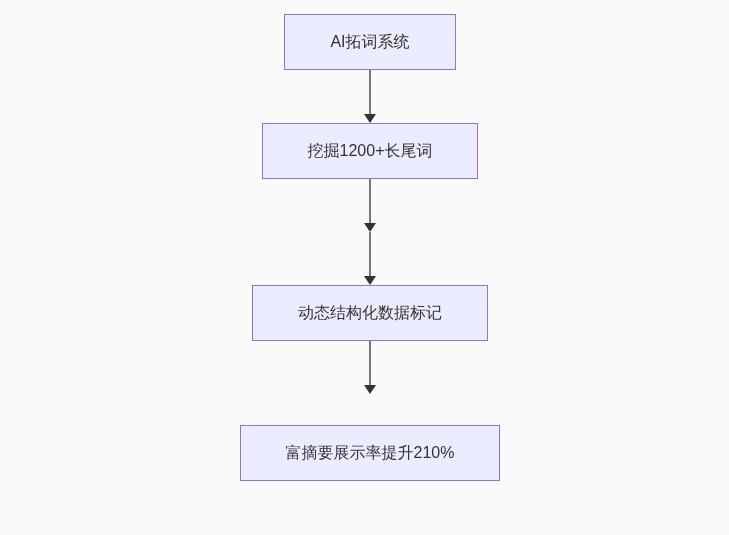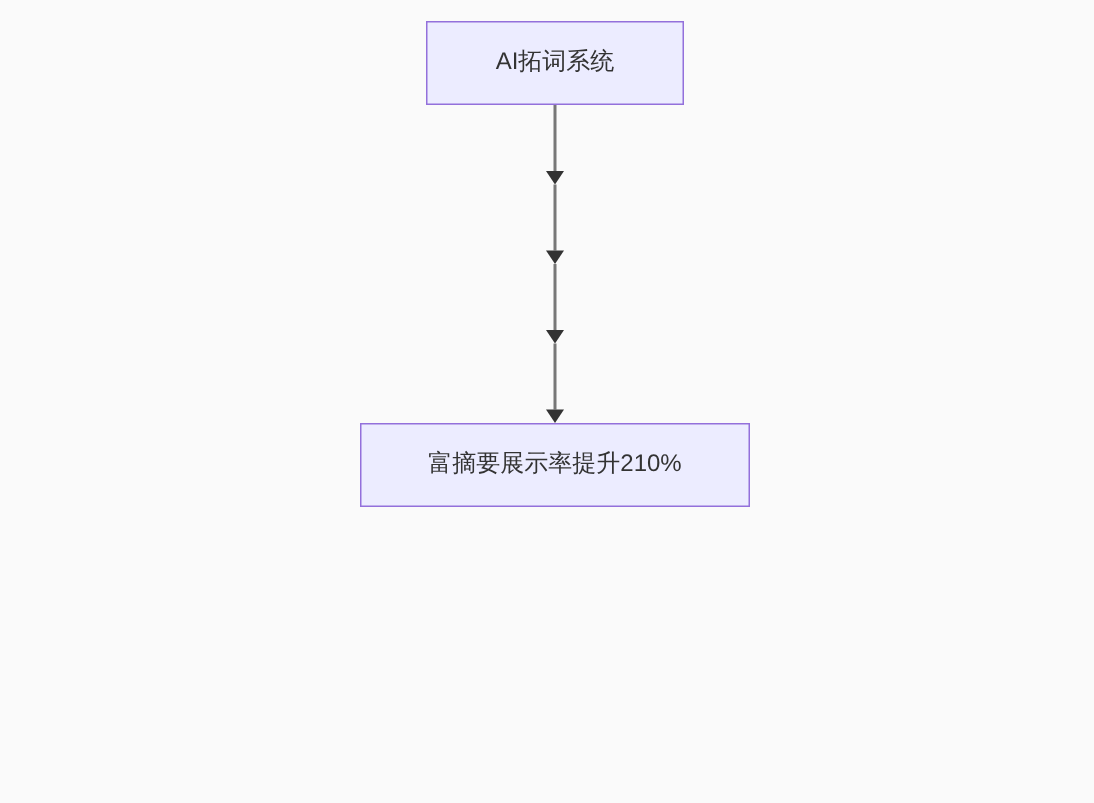--- a/index.html
+++ b/index.html
@@ -35,21 +35,21 @@
     border: 1px solid #9370db;
     color: #333333;
     font-size: 16px;
     line-height: 1;
     white-space: nowrap;
   }
   .node.n0 { min-width: 142px; }
   .node.n1 { min-width: 192px; }
   .node.n2 { min-width: 220px; }
   .node.n3 { min-width: 213px; }
-  .node.n4 { min-width: 231px; }
+  .node.n4 { min-width: 231px; margin-top: 31px; }
   .arrow {
     height: 53px;
     display: flex;
     flex-direction: column;
     align-items: center;
     justify-content: flex-start;
   }
   .arrow-line {
     display: block;
     width: 2px;
@@ -73,32 +73,38 @@
 
     <div class="node n0">
       <span>AI拓词系统</span>
     </div>
 
     <div class="arrow">
       <span class="arrow-line"></span>
       <span class="arrow-head"></span>
     </div>
 
+    <div class="node n1">
+      <span>挖掘1200+长尾词</span>
+    </div>
 
     <div class="arrow">
       <span class="arrow-line"></span>
       <span class="arrow-head"></span>
     </div>
 
 
     <div class="arrow">
       <span class="arrow-line"></span>
       <span class="arrow-head"></span>
     </div>
 
+    <div class="node n3">
+      <span>动态结构化数据标记</span>
+    </div>
 
     <div class="arrow">
       <span class="arrow-line"></span>
       <span class="arrow-head"></span>
     </div>
 
     <div class="node n4">
       <span>富摘要展示率提升210%</span>
     </div>
 

